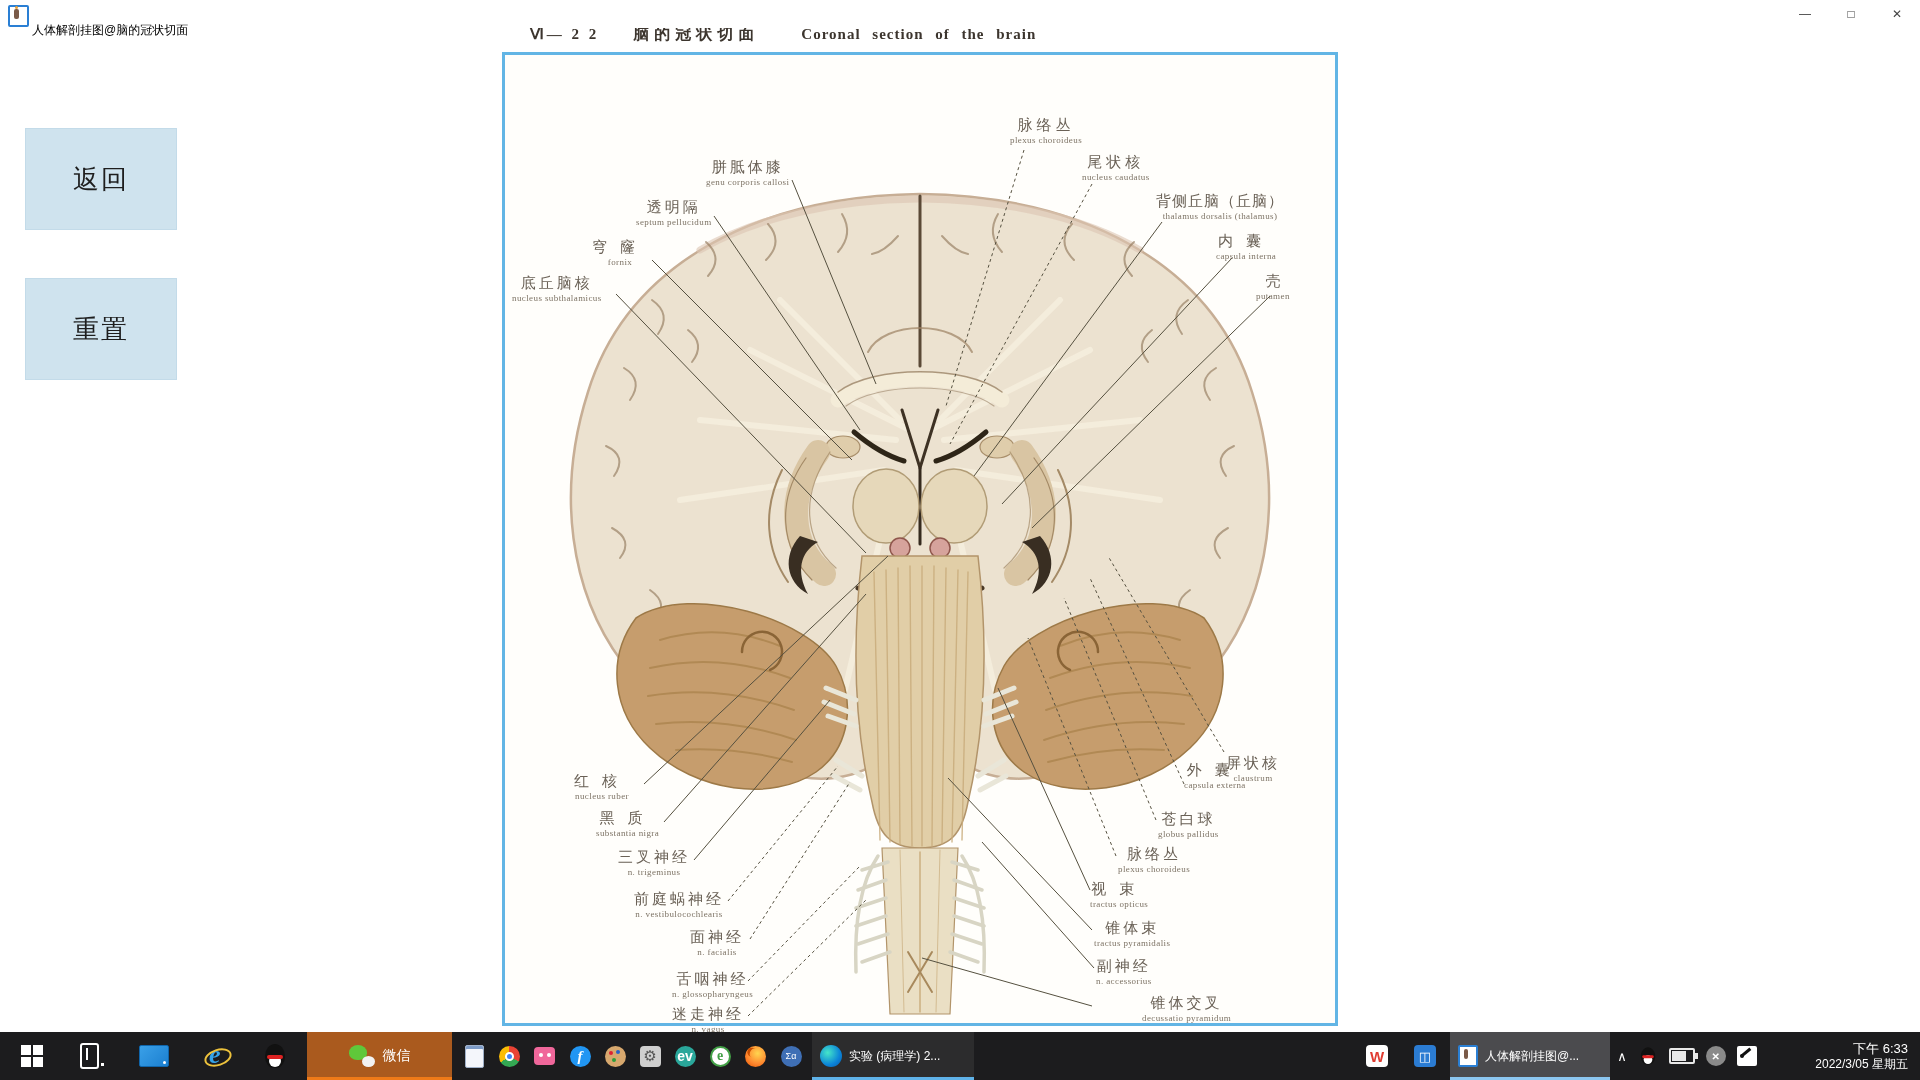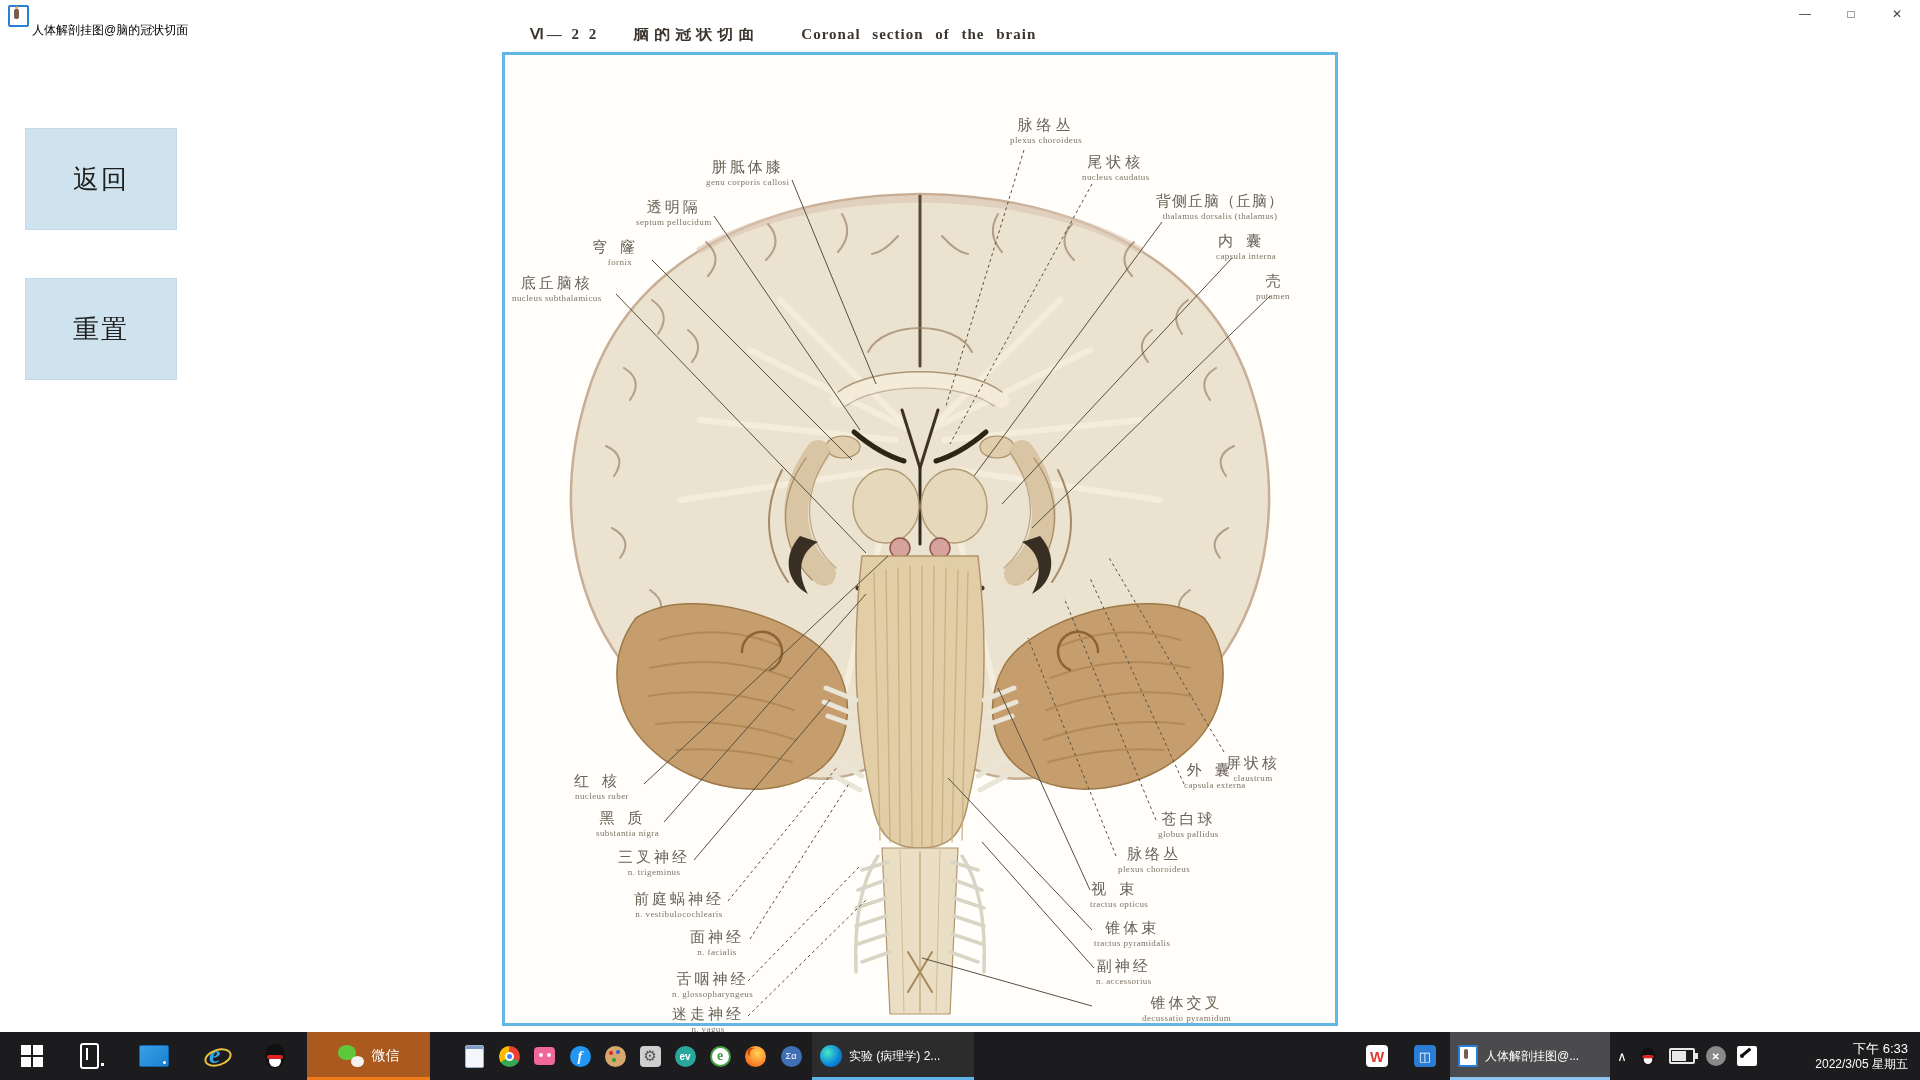--- a/index.html
+++ b/index.html
@@ -57,21 +57,21 @@
   .ie-ic b{position:absolute;left:5px;top:-3px;font-family:"Liberation Serif",serif;font-style:italic;
            font-size:26px;color:#35a3e8;font-weight:bold;}
   .ie-ic::after{content:"";position:absolute;left:0;top:6px;width:24px;height:13px;border:2.5px solid #edc23c;
            border-radius:50%;transform:rotate(-18deg);}
   .qq-ic{position:relative;width:20px;height:24px;background:#111;border-radius:50% 50% 46% 46%;}
   .qq-ic::before{content:"";position:absolute;left:4px;bottom:1px;width:12px;height:12px;background:#fff;
            border-radius:50%;}
   .qq-ic::after{content:"";position:absolute;left:2px;top:11px;width:16px;height:4px;background:#d22;border-radius:2px;}
   #qq-btn{left:258px;width:34px;cursor:pointer;}
   
-  #wechat-btn{left:307px;width:123px;background:#aa5a1e;cursor:pointer;}
+  #wechat-btn{left:307px;width:145px;background:#aa5a1e;cursor:pointer;}
   #wechat-btn .stripe{position:absolute;left:0;bottom:0;width:100%;height:3px;background:#ef7a18;}
   #wechat-btn .lbl{color:#fff;font-size:14px;margin-left:8px;}
   .wx-ic{position:relative;width:26px;height:22px;}
   .wx-ic::before{content:"";position:absolute;left:0;top:0;width:18px;height:15px;background:#5fc73a;
         border-radius:50% 50% 45% 45%;}
   .wx-ic::after{content:"";position:absolute;right:0;bottom:0;width:13px;height:11px;background:#f2f2f2;
         border-radius:50%;}
   
   .tb-pin{position:absolute;top:12px;width:24px;height:24px;display:flex;align-items:center;
           justify-content:center;cursor:pointer;font-size:12px;}
@@ -85,21 +85,21 @@
   .ic-pinkchat::after{content:"";position:absolute;left:5px;top:6px;width:4px;height:4px;background:#fff;
           border-radius:50%;box-shadow:8px 0 0 #fff;}
   .ic-flash{width:21px;height:21px;border-radius:50%;background:#2196f3;color:#fff;
           font-family:"Liberation Serif",serif;font-style:italic;font-weight:bold;font-size:15px;
           display:flex;align-items:center;justify-content:center;}
   .ic-paint{width:21px;height:21px;border-radius:50%;background:#d7a86e;position:relative;}
   .ic-paint::after{content:"";position:absolute;left:4px;top:5px;width:4px;height:4px;border-radius:50%;
           background:#d23;box-shadow:7px -1px 0 #2a62c4,3px 7px 0 #2d9e3a;}
   .ic-utility{width:21px;height:21px;border-radius:4px;background:#cfcfcf;color:#555;font-size:15px;
           display:flex;align-items:center;justify-content:center;}
-  .ic-ev{width:21px;height:21px;border-radius:50%;background:#2aa79b;color:#fff;font-size:10px;
+  .ic-ev{width:21px;height:21px;border-radius:50%;background:#2aa79b;color:#fff;font-size:14px;
           font-weight:bold;display:flex;align-items:center;justify-content:center;}
   .ic-greene{width:21px;height:21px;border-radius:50%;background:#fff;border:2px solid #43a047;
           color:#43a047;font-weight:bold;font-size:14px;display:flex;align-items:center;
           justify-content:center;box-sizing:border-box;font-family:"Liberation Serif",serif;}
   .ic-firefox{width:21px;height:21px;border-radius:50%;
           background:radial-gradient(circle at 60% 35%,#ffd54f,#ff8a30 55%,#e65100);position:relative;}
   .ic-firefox::after{content:"";position:absolute;left:2px;top:2px;width:10px;height:10px;
           border-left:3px solid #c94d00;border-radius:50%;transform:rotate(25deg);}
   .ic-sigma{width:21px;height:21px;border-radius:50%;background:#3f6fb5;color:#fff;font-size:9px;
           display:flex;align-items:center;justify-content:center;}

